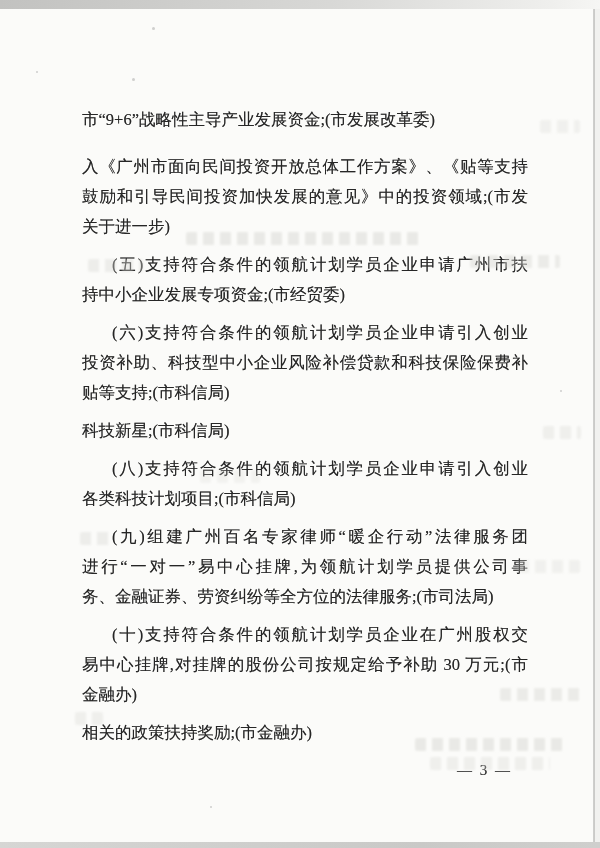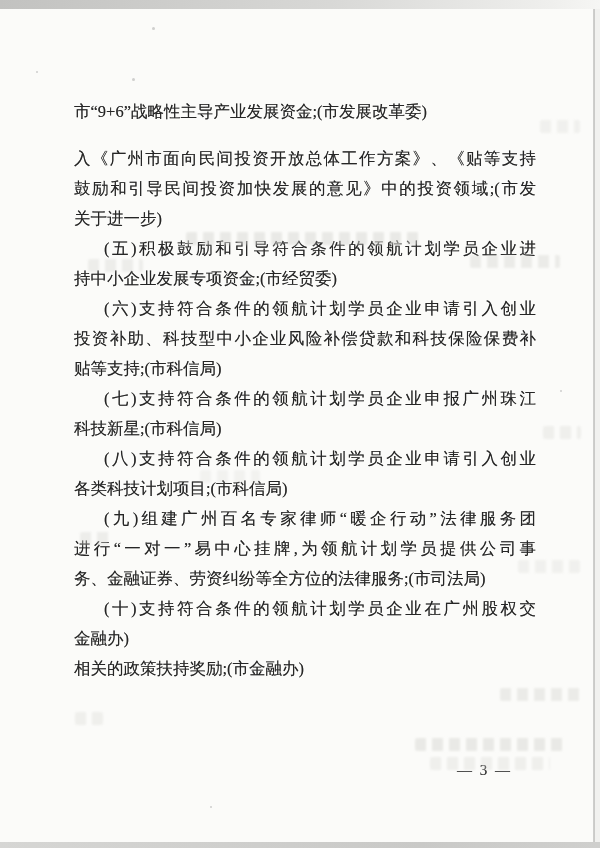--- a/index.html
+++ b/index.html
@@ -38,21 +38,21 @@
     background: linear-gradient(to right, #d6d6d4, #c9c9c7 70%, #cfcfcd);
   }
   
   .textblock {
     position: absolute;
     left: 74px; top: 97px;
     width: 462px;
     color: #262626;
     text-shadow: 0 0 .5px rgba(45,45,45,.55);
   }
-  .para { margin: 0; }
+  .para { margin: 8px; }
   .para.gap-after { margin-bottom: 17px; }
   .ln {
     font-size: 16.5px;
     line-height: 30px;
     text-align: justify;
     letter-spacing: 0;
   }
   .ln.fill { text-align-last: justify; }
   .ln.first { text-indent: 30px; }
   .pagenum {
@@ -91,48 +91,48 @@
     <div class="ln">市“9+6”战略性主导产业发展资金;(市发展改革委)</div>
   </div>
 
   <div class="para">
     <div class="ln fill">入《广州市面向民间投资开放总体工作方案》、《贴等支持</div>
     <div class="ln fill">鼓励和引导民间投资加快发展的意见》中的投资领域;(市发</div>
     <div class="ln">关于进一步)</div>
   </div>
 
   <div class="para">
-    <div class="ln first fill">(五)积极鼓励和引导符合条件的领航计划学员企业进</div>
+    <div class="ln first fill">(五)支持符合条件的领航计划学员企业申请广州市扶</div>
     <div class="ln">持中小企业发展专项资金;(市经贸委)</div>
   </div>
 
   <div class="para">
     <div class="ln first fill">(六)支持符合条件的领航计划学员企业申请引入创业</div>
     <div class="ln fill">投资补助、科技型中小企业风险补偿贷款和科技保险保费补</div>
     <div class="ln">贴等支持;(市科信局)</div>
   </div>
 
   <div class="para">
-    <div class="ln first fill">(七)支持符合条件的领航计划学员企业申报广州珠江</div>
     <div class="ln">科技新星;(市科信局)</div>
   </div>
 
   <div class="para">
     <div class="ln first fill">(八)支持符合条件的领航计划学员企业申请引入创业</div>
     <div class="ln">各类科技计划项目;(市科信局)</div>
   </div>
 
   <div class="para">
     <div class="ln first fill">(九)组建广州百名专家律师“暖企行动”法律服务团</div>
     <div class="ln fill">进行“一对一”易中心挂牌,为领航计划学员提供公司事</div>
     <div class="ln">务、金融证券、劳资纠纷等全方位的法律服务;(市司法局)</div>
   </div>
 
   <div class="para">
     <div class="ln first fill">(十)支持符合条件的领航计划学员企业在广州股权交</div>
+    <div class="ln fill">易中心挂牌,对挂牌的股份公司按规定给予补助 30 万元;(市</div>
     <div class="ln">金融办)</div>
   </div>
 
   <div class="para">
     <div class="ln">相关的政策扶持奖励;(市金融办)</div>
   </div>
 
 </div>
 
 <div class="pagenum">— 3 —</div>

